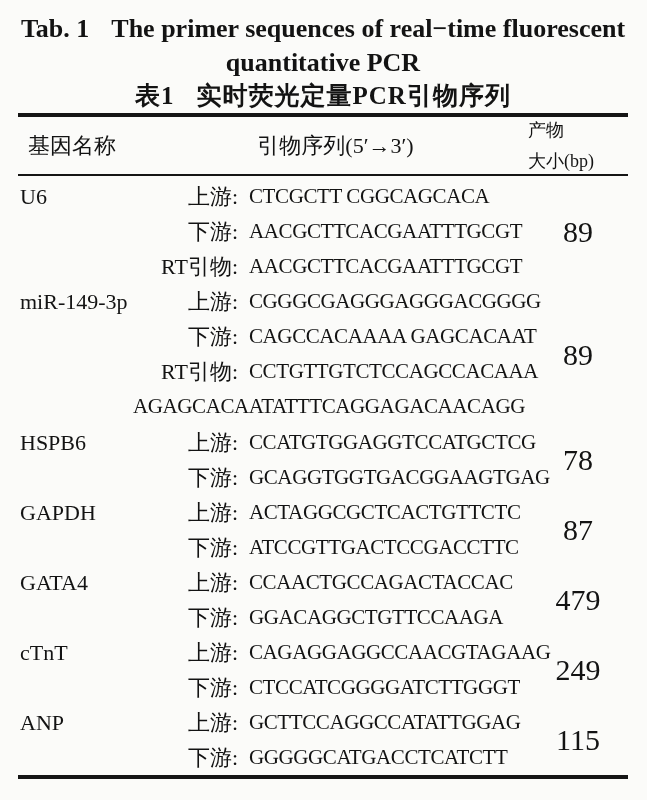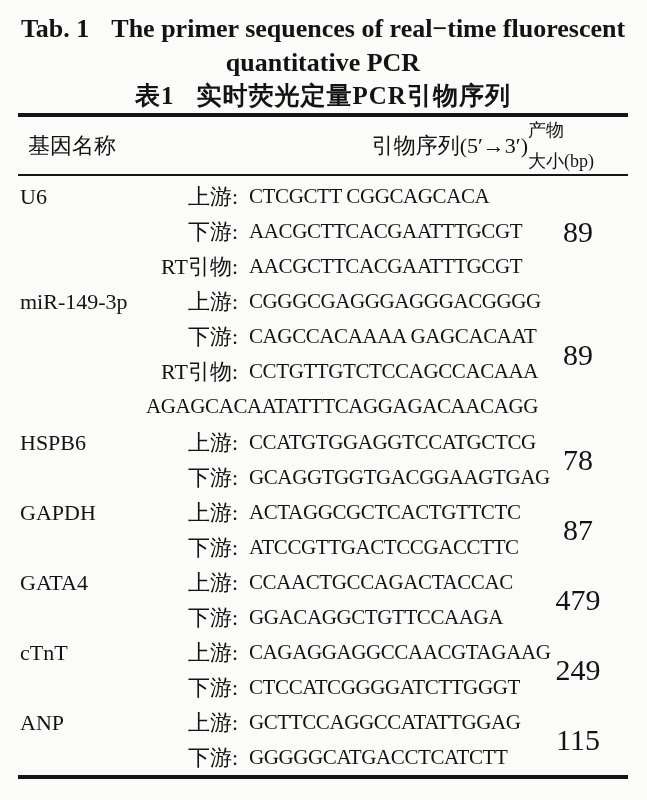--- a/index.html
+++ b/index.html
@@ -18,41 +18,41 @@
   .title-zh  { text-align:center; font-weight:bold; font-size:25px; line-height:34px; white-space:pre; letter-spacing:1px; }
   .tsep { display:inline-block; width:22px; }
 
   
   .rule-thick { height:4px; background:#151515; }
   .rule-thin  { height:2px; background:#151515; }
 
   
   .thead { display:flex; height:57px; align-items:center; }
   .h-gene    { width:115px; flex:none; padding-left:10px; font-size:22px; }
-  .h-primer  { flex:1; text-align:right; font-size:22px; }
+  .h-primer  { flex:1; text-align:center; font-size:22px; }
   .h-product { width:100px; flex:none; font-size:18px; line-height:31px; }
 
   
   .tbody { padding-top:3px; }
   .group { display:flex; position:relative; }
   .g-gene {
     position:absolute; left:2px; top:0;
     font-size:22px; line-height:35px; white-space:nowrap;
   }
   .g-spacer { width:115px; flex:none; }
   .g-primer { flex:1; min-width:0; }
   .g-product {
     width:100px; flex:none;
     display:flex; align-items:center; justify-content:center;
     font-size:30px;
   }
   .p-line { display:flex; line-height:35px; white-space:pre;gap:11px; }
   .p-label { width:105px; flex:none; text-align:right; font-size:22px; }
   .p-seq { font-size:21px; letter-spacing:-0.4px; }
-  .p-line.cont { display:block;margin-left:13px; }
+  .p-line.cont { display:block; }
 </style>
 </head>
 <body>
 
 <div class="sheet">
 
   <div class="title-en1"><span>Tab. 1</span><span class="tsep"></span><span>The primer sequences of real−time fluorescent</span></div>
   <div class="title-en2">quantitative PCR</div>
   <div class="title-zh"><span>表1</span><span class="tsep"></span><span>实时荧光定量PCR引物序列</span></div>
 

